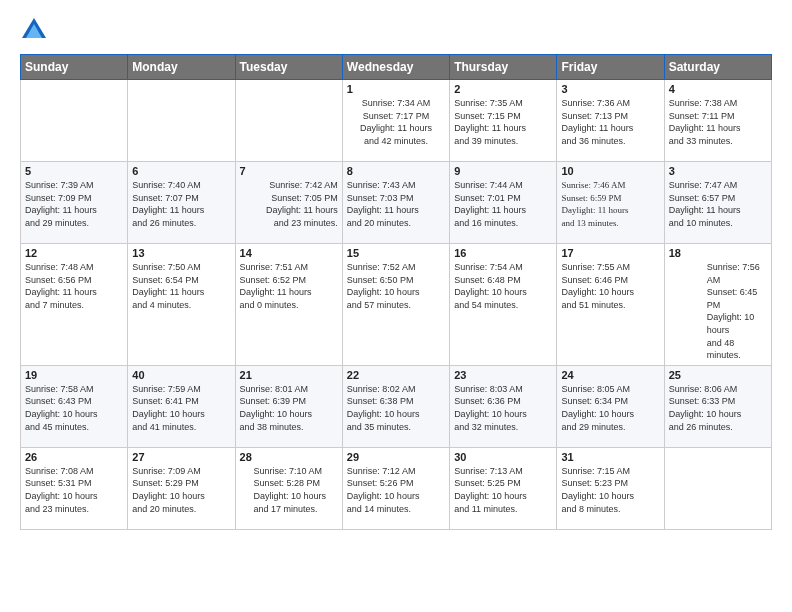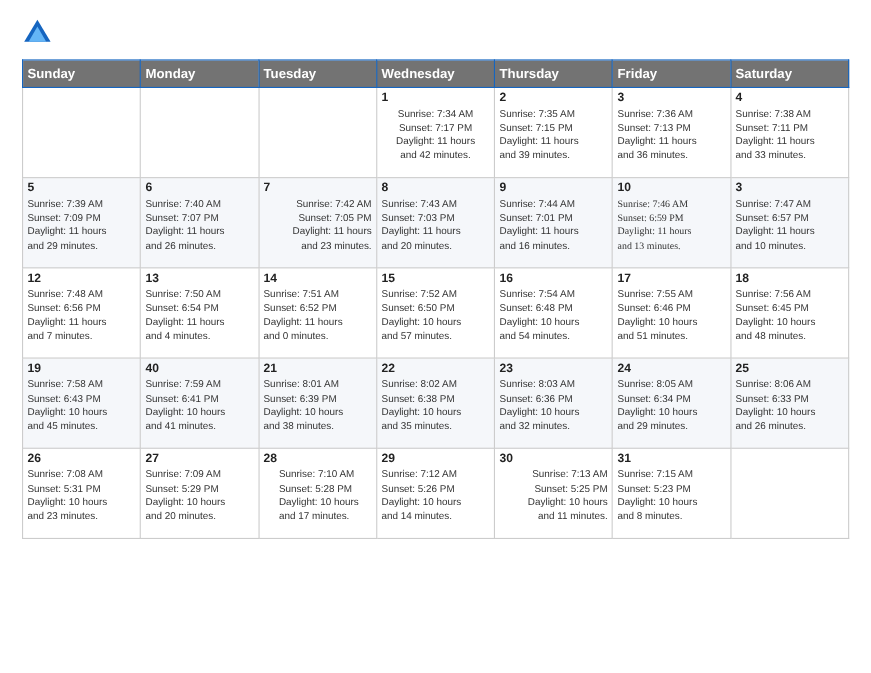--- a/index.html
+++ b/index.html
@@ -252,21 +252,21 @@
           </td>
           <td>
             <span class="day-number">17</span>
             <div class="day-info" style="white-space: pre-line;">Sunrise: 7:55 AM
 Sunset: 6:46 PM
 Daylight: 10 hours
 and 51 minutes.</div>
           </td>
           <td>
             <span class="day-number">18</span>
-            <div class="day-info" style="white-space: pre-line;">Sunrise: 7:56 AM
+            <div class="day-info" style="white-space: pre-line; margin-left: 38px;">Sunrise: 7:56 AM
 Sunset: 6:45 PM
 Daylight: 10 hours
 and 48 minutes.</div>
           </td>
         </tr>
         <tr>
           <td>
             <span class="day-number">19</span>
             <div class="day-info" style="white-space: pre-line;">Sunrise: 7:58 AM
 Sunset: 6:43 PM
@@ -340,21 +340,21 @@
           </td>
           <td>
             <span class="day-number">29</span>
             <div class="day-info" style="white-space: pre-line;">Sunrise: 7:12 AM
 Sunset: 5:26 PM
 Daylight: 10 hours
 and 14 minutes.</div>
           </td>
           <td>
             <span class="day-number">30</span>
-            <div class="day-info" style="white-space: pre-line; text-align: right;">Sunrise: 7:13 AM
+            <div class="day-info" style="white-space: pre-line;">Sunrise: 7:13 AM
 Sunset: 5:25 PM
 Daylight: 10 hours
 and 11 minutes.</div>
           </td>
           <td>
             <span class="day-number">31</span>
             <div class="day-info" style="white-space: pre-line;">Sunrise: 7:15 AM
 Sunset: 5:23 PM
 Daylight: 10 hours
 and 8 minutes.</div>

